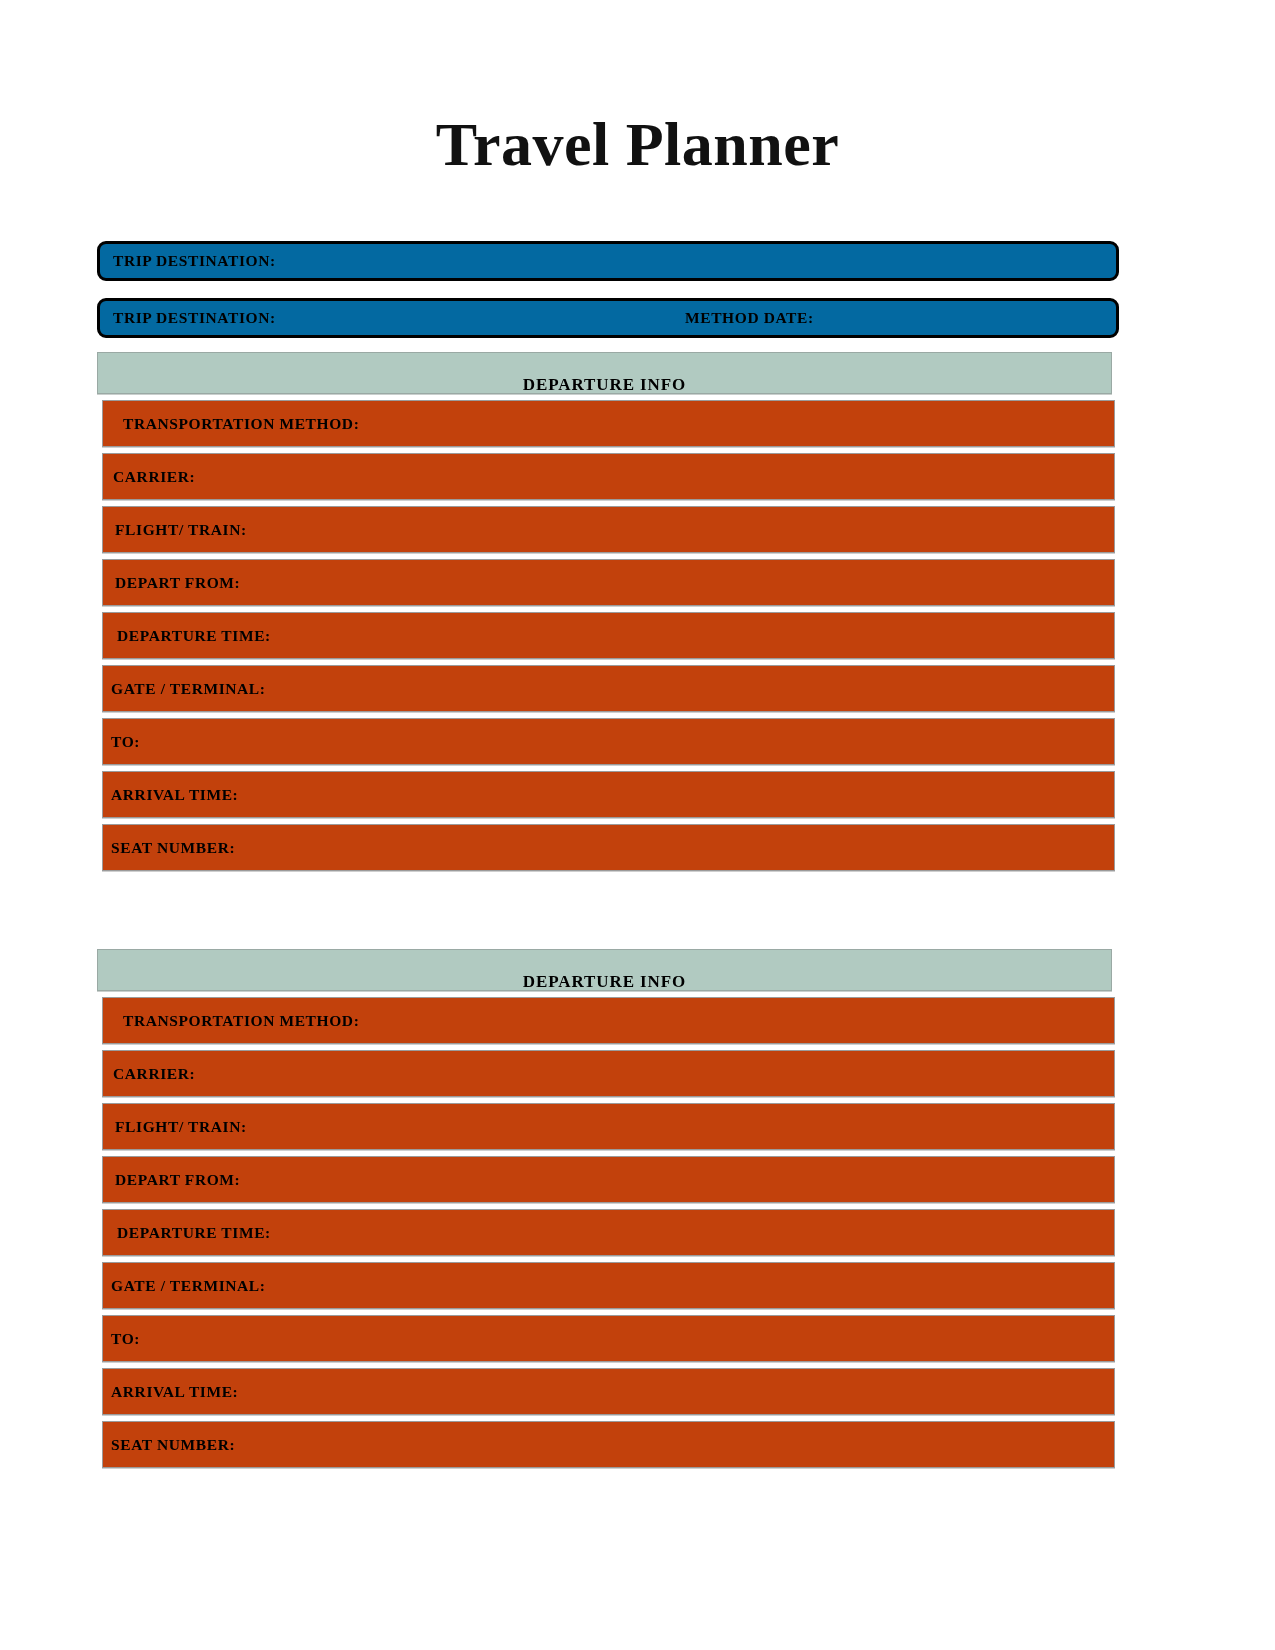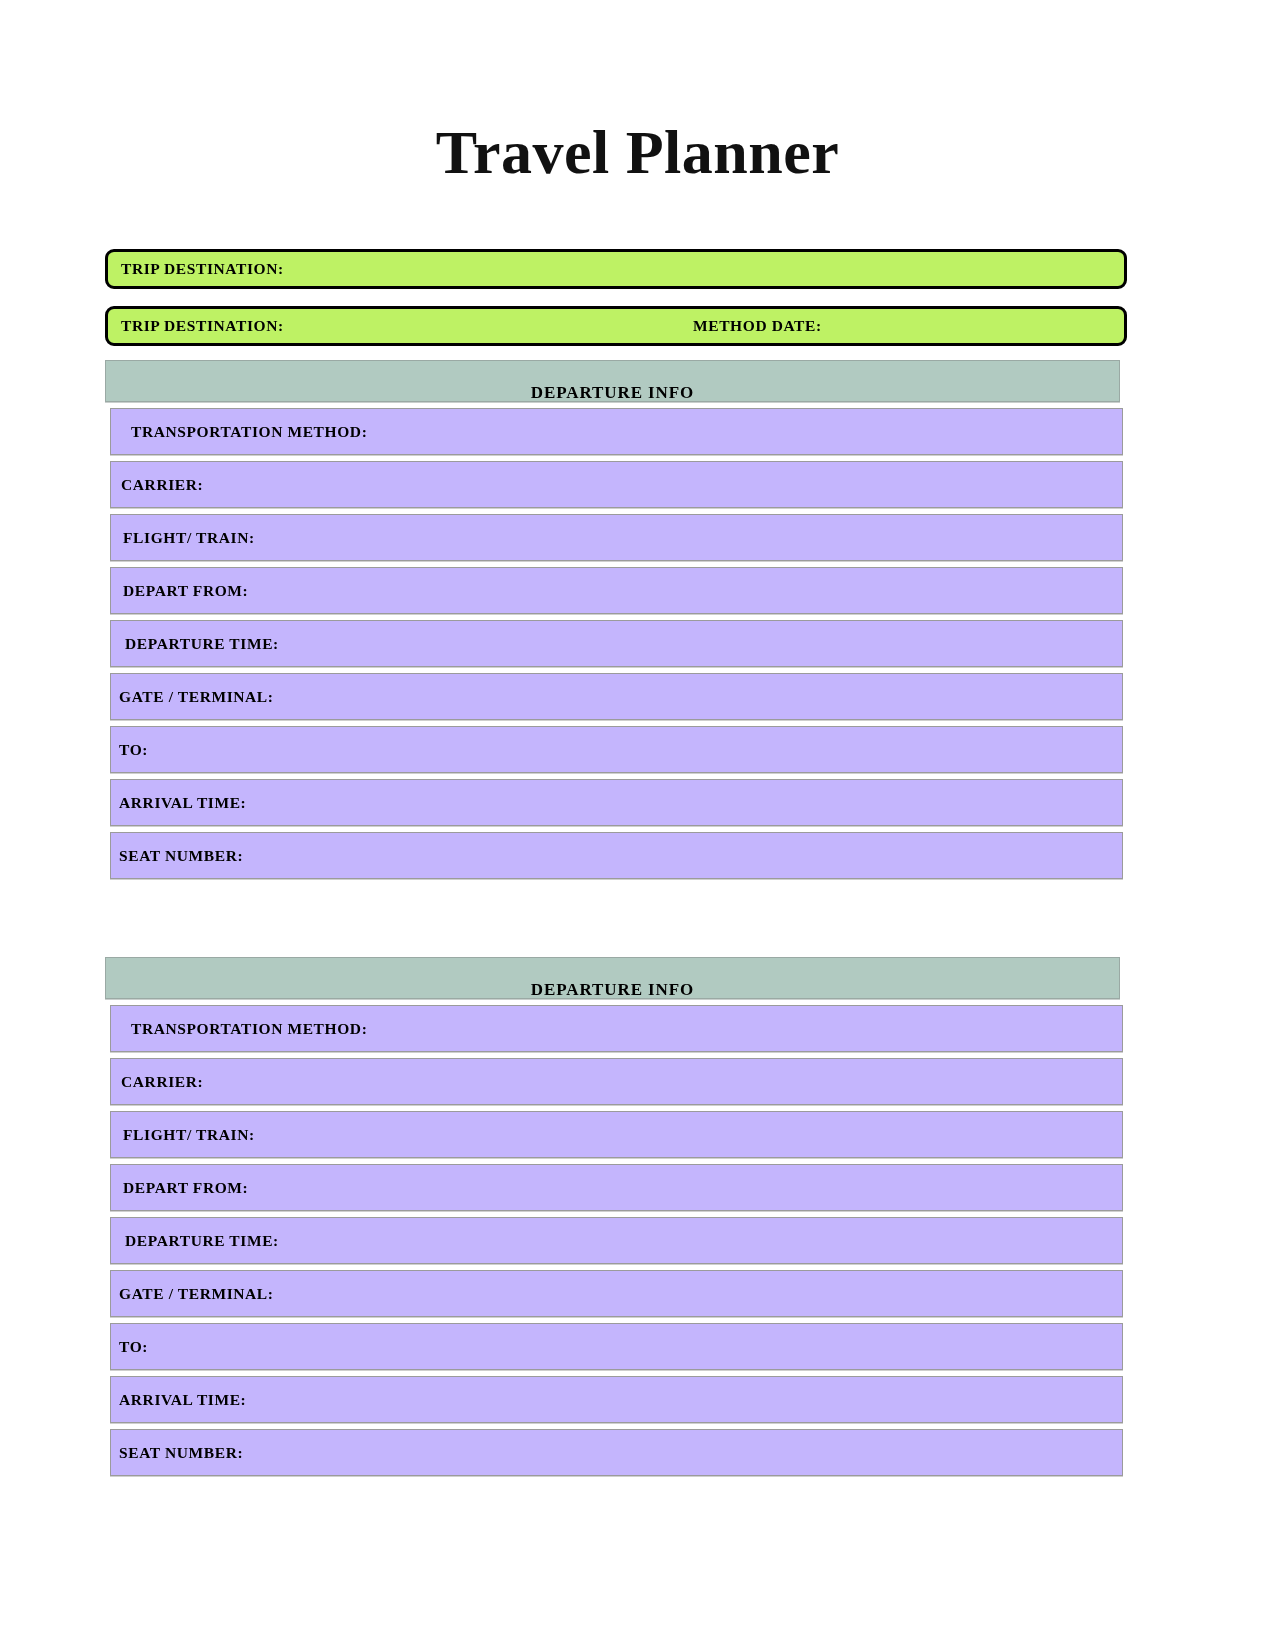--- a/index.html
+++ b/index.html
@@ -14,21 +14,21 @@
     font-family: "Liberation Serif", "DejaVu Serif", serif;
     color: #000000;
     position: relative;
     overflow: hidden;
   }
 
   .page {
     width: 1275px;
     height: 1364px;
     box-sizing: border-box;
-    padding: 8px;
+    padding: 0;
     position: relative;
   }
 
   
   .title-wrap {
     width: 100%;
     text-align: center;
     padding-top: 112px;
   }
   .doc-title {
@@ -56,21 +56,21 @@
 
   
   .heavy-box {
     border: 3px solid #000000;
     border-radius: 9px;
     height: 40px;
     box-sizing: border-box;
     display: flex;
     align-items: center;
     position: relative;
-    background: #bef264;
+    background: #0369a1;
     width: 1022px;
   }
   .heavy-box.first { margin-top: 64px; }
   .heavy-box.second { margin-top: 17px; }
 
   .heavy-label {
     font-size: 15.5px;
     font-weight: bold;
     letter-spacing: 0.6px;
     padding-left: 13px;
@@ -103,21 +103,21 @@
     letter-spacing: 0.9px;
     margin-top: 23px;
   }
 
   .field-row {
     border: 1px solid #9b9b9b;
     height: 47px;
     box-sizing: border-box;
     display: flex;
     align-items: center;
-    background: #c4b5fd;
+    background: #c2410c;
     width: 1013px;
     margin-top: 6px;
     margin-left: 5px;
     box-shadow: 0 1px 0 0 #cfcfcf;
   }
   .field-label {
     font-size: 15.5px;
     font-weight: bold;
     letter-spacing: 0.6px;
     white-space: nowrap;

